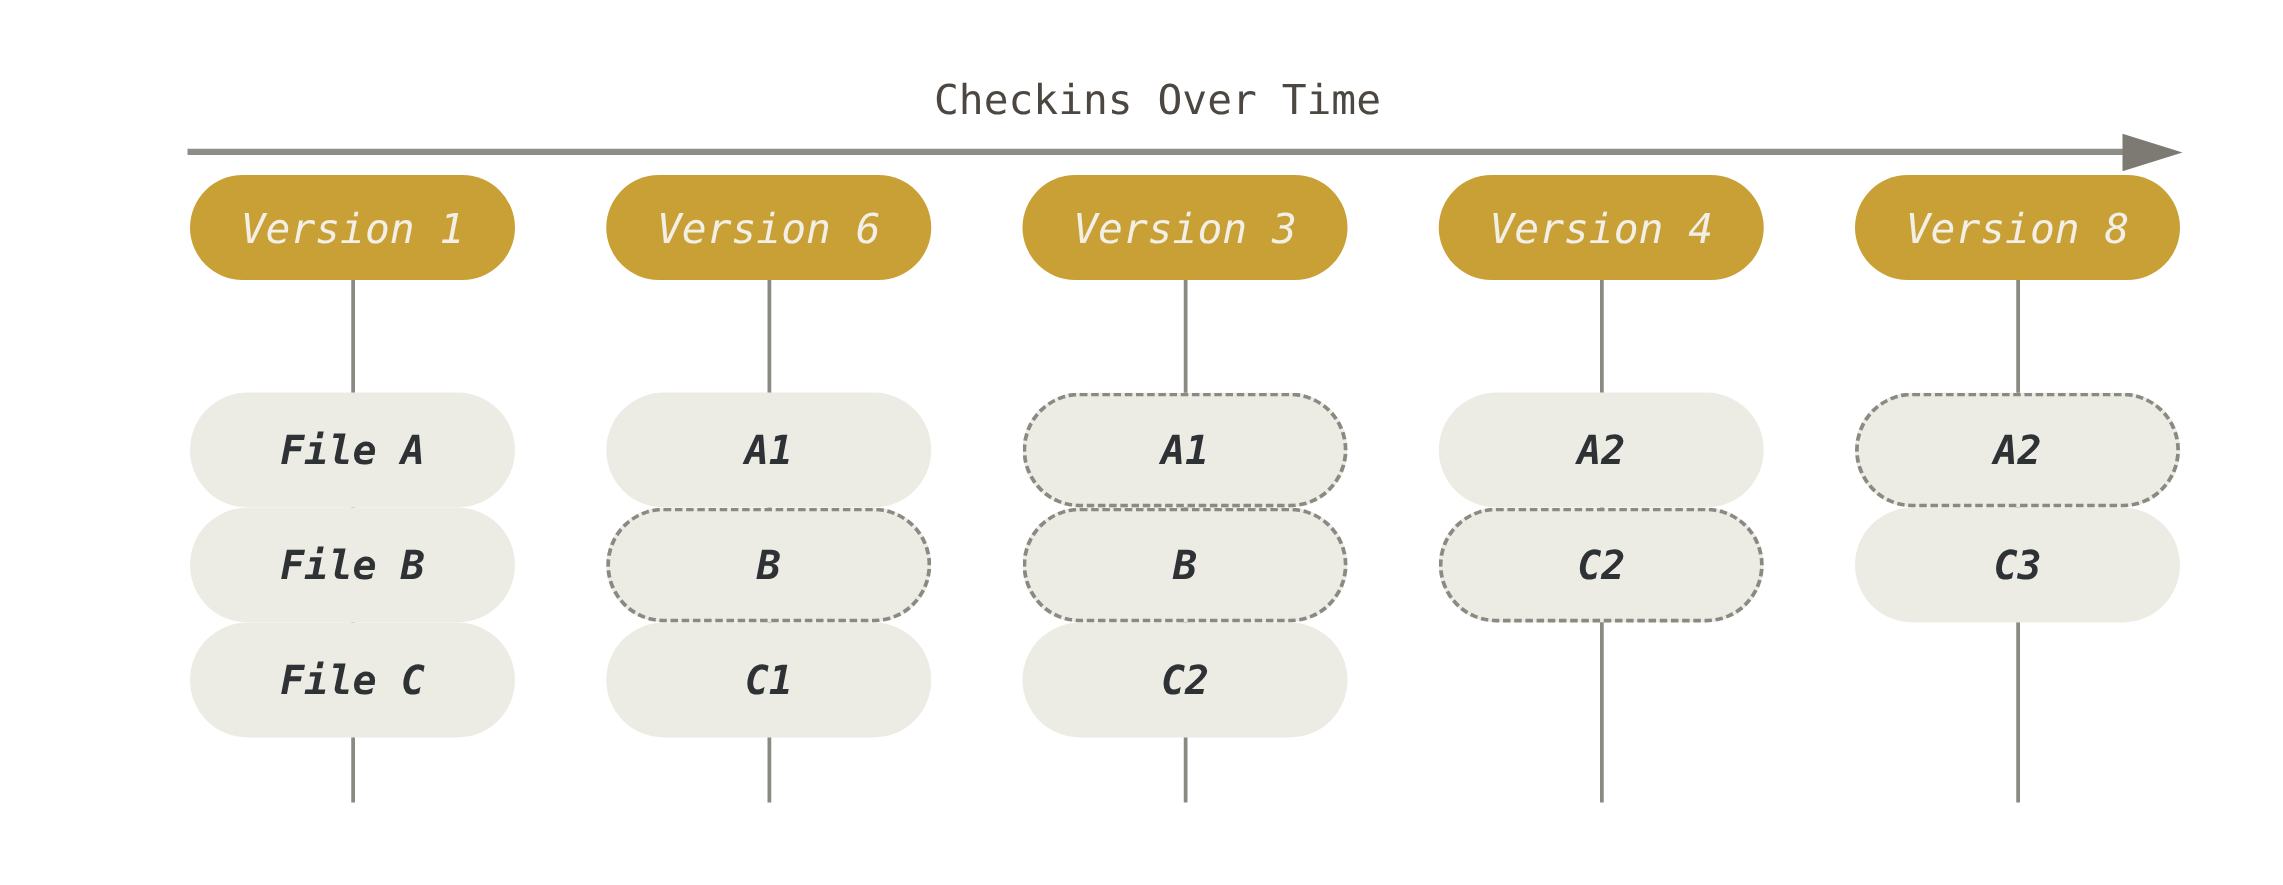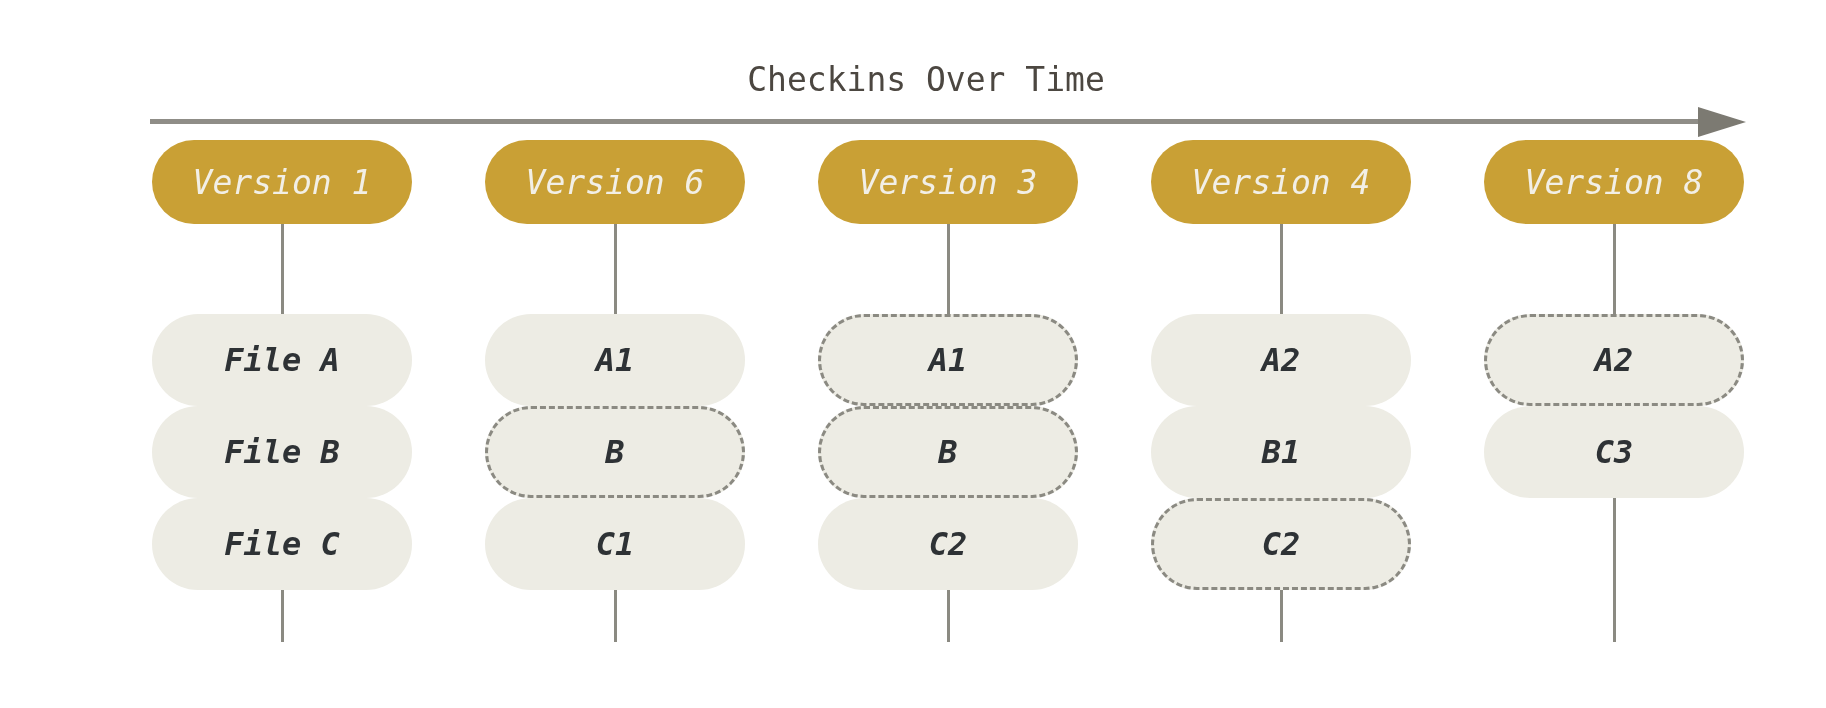--- a/index.html
+++ b/index.html
@@ -167,23 +167,20 @@
   </div>
 
   <div class="column" style="left: 1151px; text-align: center;">
     <div class="connector"></div>
     <div class="pill version-pill">
       <span>Version 4</span>
     </div>
     <div class="pill file-pill">
       <span>A2</span>
     </div>
-    <div class="pill file-pill">
-      <span>B1</span>
-    </div>
     <div class="pill file-pill dashed">
       <span>C2</span>
     </div>
   </div>
 
   <div class="column" style="left: 1484px;">
     <div class="connector"></div>
     <div class="pill version-pill">
       <span>Version 8</span>
     </div>

